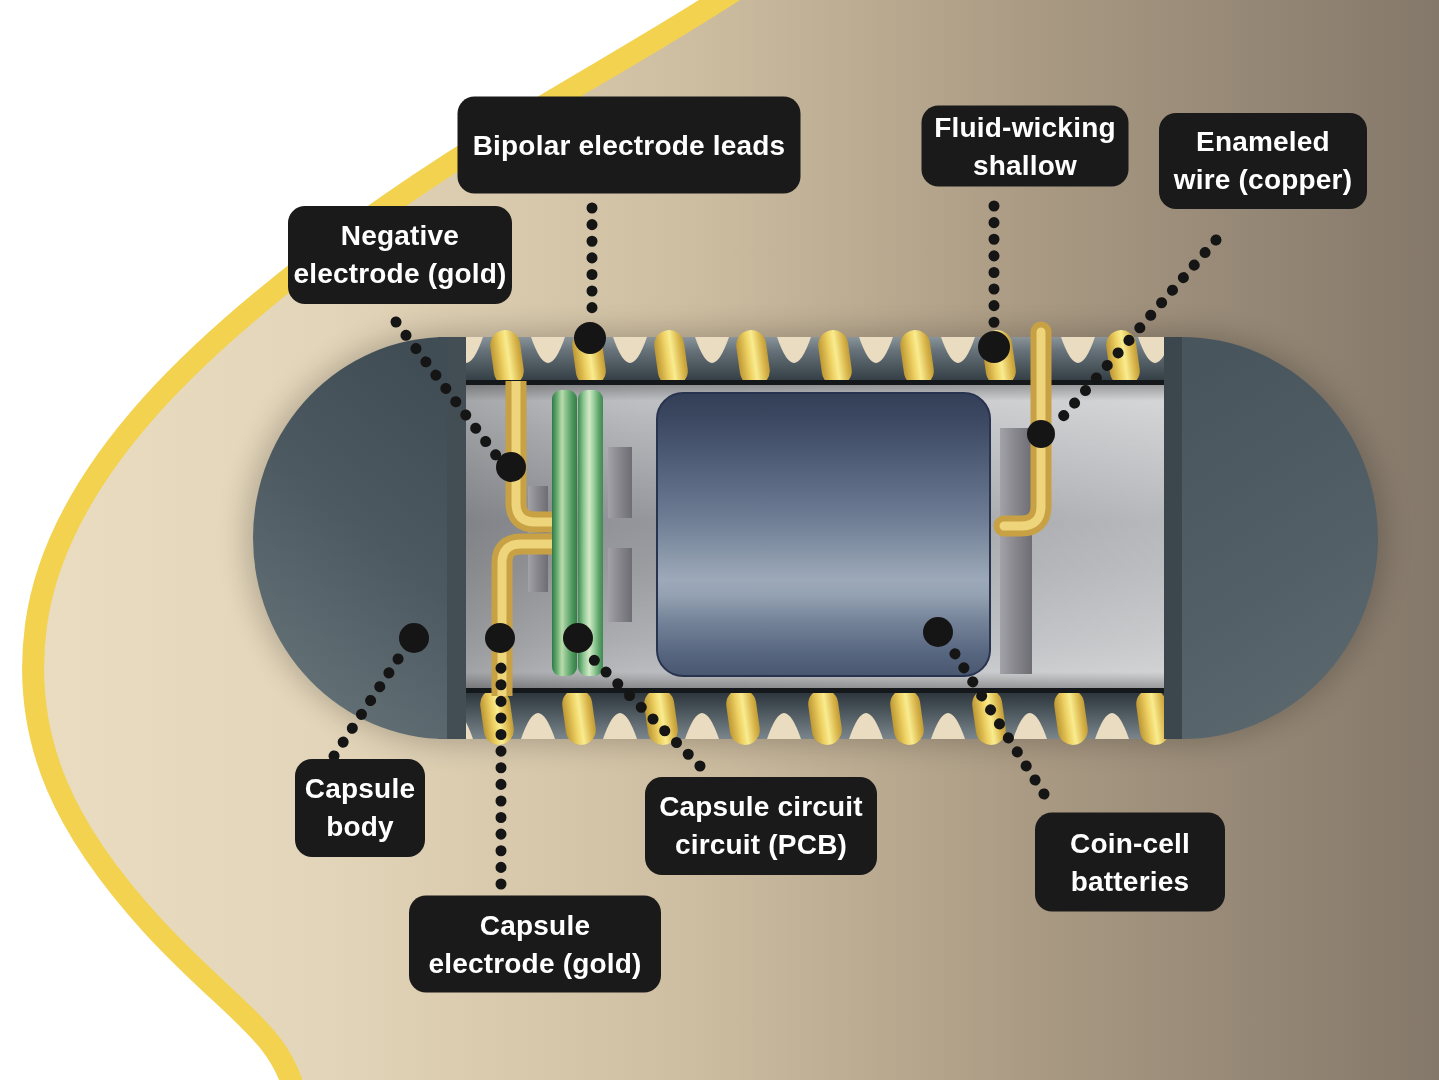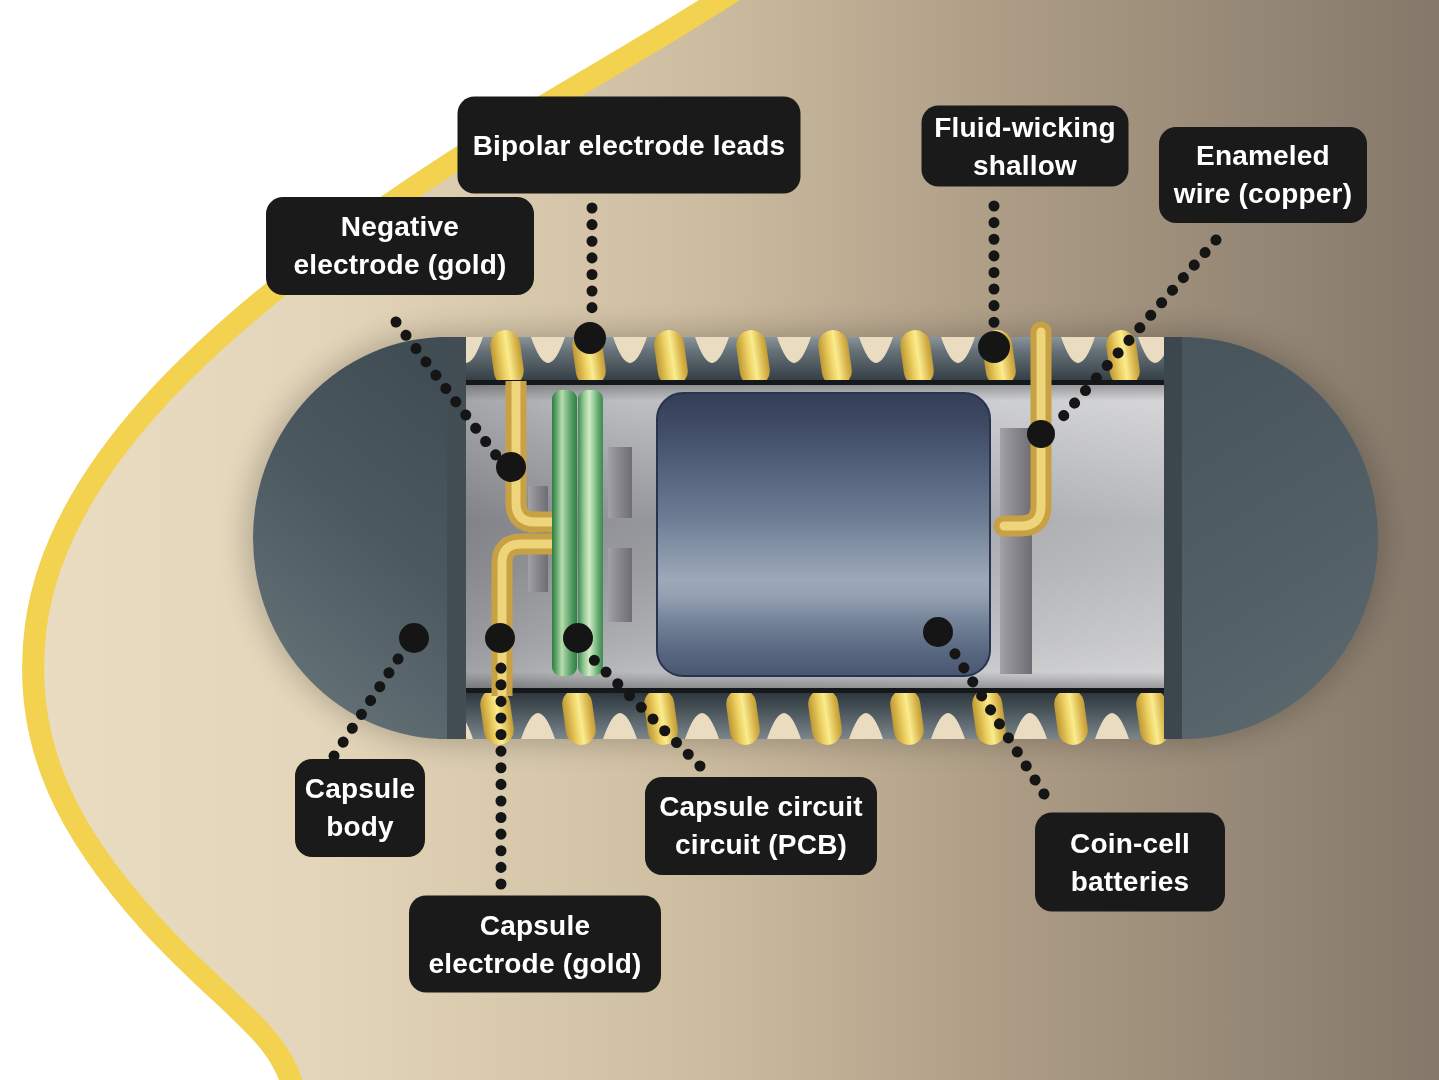--- a/index.html
+++ b/index.html
@@ -253,25 +253,25 @@
     </g>
   </svg>
 
   <div class="label" style="left:597px;top:145px;width:343px;height:97px">
     <span>Bipolar electrode leads</span>
   </div>
   <div class="label" style="left:993px;top:146px;width:207px;height:81px">
     <span>Fluid-wicking</span>
     <span>shallow</span>
   </div>
-  <div class="label" style="left:1231px;top:175px;width:208px;height:96px">
+  <div class="label" style="left:1231px;top:161px;width:208px;height:96px">
     <span>Enameled</span>
     <span>wire (copper)</span>
   </div>
-  <div class="label" style="left:368px;top:246px;width:268px;height:98px">
+  <div class="label" style="left:368px;top:255px;width:224px;height:98px">
     <span>Negative</span>
     <span>electrode (gold)</span>
   </div>
   <div class="label" style="left:328px;top:808px;width:130px;height:98px">
     <span>Capsule</span>
     <span>body</span>
   </div>
   <div class="label" style="left:729px;top:826px;width:232px;height:98px">
     <span>Capsule circuit</span>
     <span>circuit (PCB)</span>

